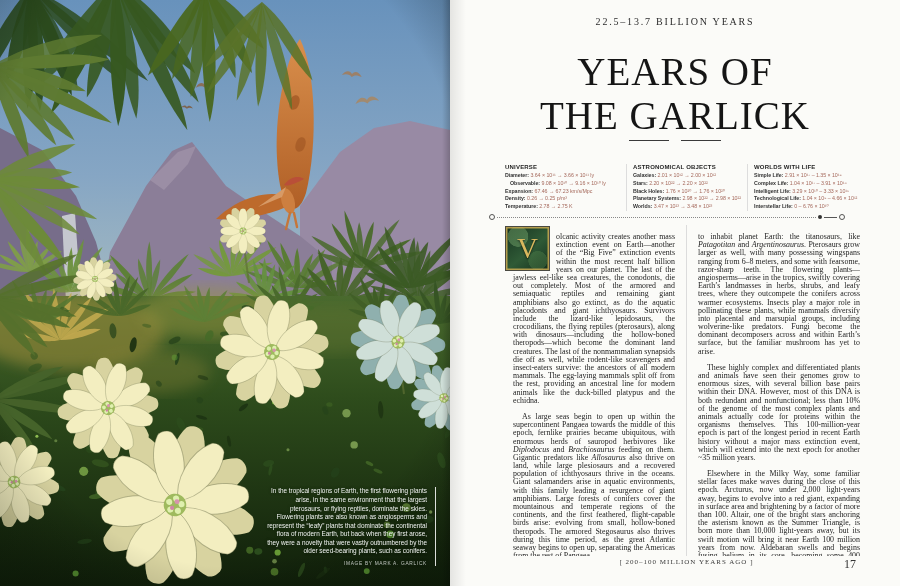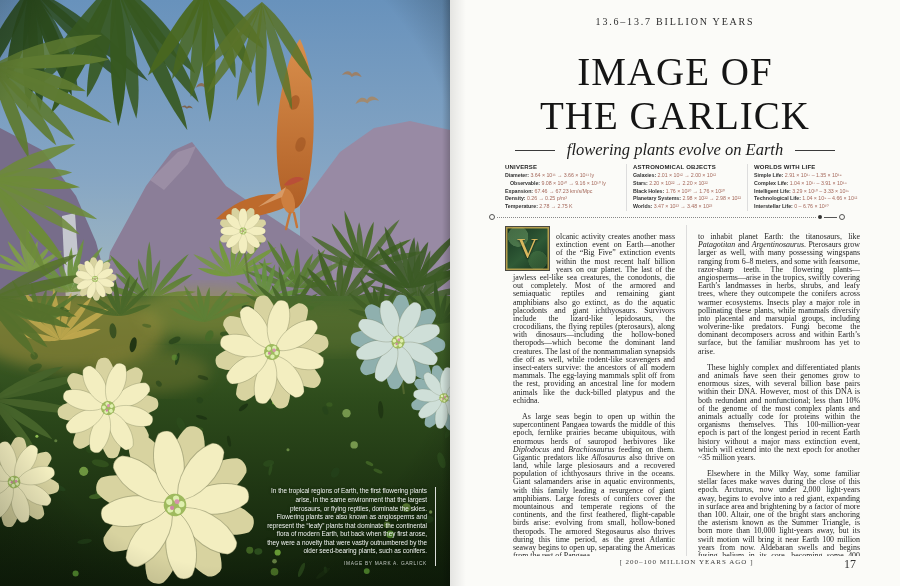--- a/index.html
+++ b/index.html
@@ -678,28 +678,27 @@
       <rect x="0" y="0" width="450" height="586" fill="url(#vigG)"></rect>
     </svg>
 
     <div class="img-caption">
       <div class="cap-text">In the tropical regions of Earth, the first flowering plants arise, in the same environment that the largest pterosaurs, or flying reptiles, dominate the skies. Flowering plants are also known as angiosperms and represent the “leafy” plants that dominate the continental flora of modern Earth, but back when they first arose, they were a novelty that were vastly outnumbered by the older seed-bearing plants, such as conifers.</div>
       <div class="cap-credit">IMAGE BY MARK A. GARLICK</div>
     </div>
   </div>
 
   <div class="right-page">
-    <div class="era">13.6–13.7 BILLION YEARS</div>
+    <div class="era">22.5–13.7 BILLION YEARS</div>
     <div class="title">
-      <div>IMAGE OF</div>
+      <div>YEARS OF</div>
       <div>THE GARLICK</div>
     </div>
     <div class="subtitle-row">
       <span class="dash-rule"></span>
-      <span class="subtitle">flowering plants evolve on Earth</span>
       <span class="dash-rule"></span>
     </div>
 
     <div class="stats-row" id="stats-cols">
         <div class="stat-col">
           <div class="stat-head">UNIVERSE</div>
           <div class="stat-line"><span class="stat-lab">Diameter: </span><span class="stat-val">3.64 × 10¹¹ → 3.66 × 10¹¹ ly</span></div>
           <div class="stat-line ind"><span class="stat-lab">Observable: </span><span class="stat-val">9.08 × 10¹⁰ → 9.16 × 10¹⁰ ly</span></div>
           <div class="stat-line"><span class="stat-lab">Expansion: </span><span class="stat-val">67.46 → 67.23 km/s/Mpc</span></div>
           <div class="stat-line"><span class="stat-lab">Density: </span><span class="stat-val">0.26 → 0.25 p/m³</span></div>

